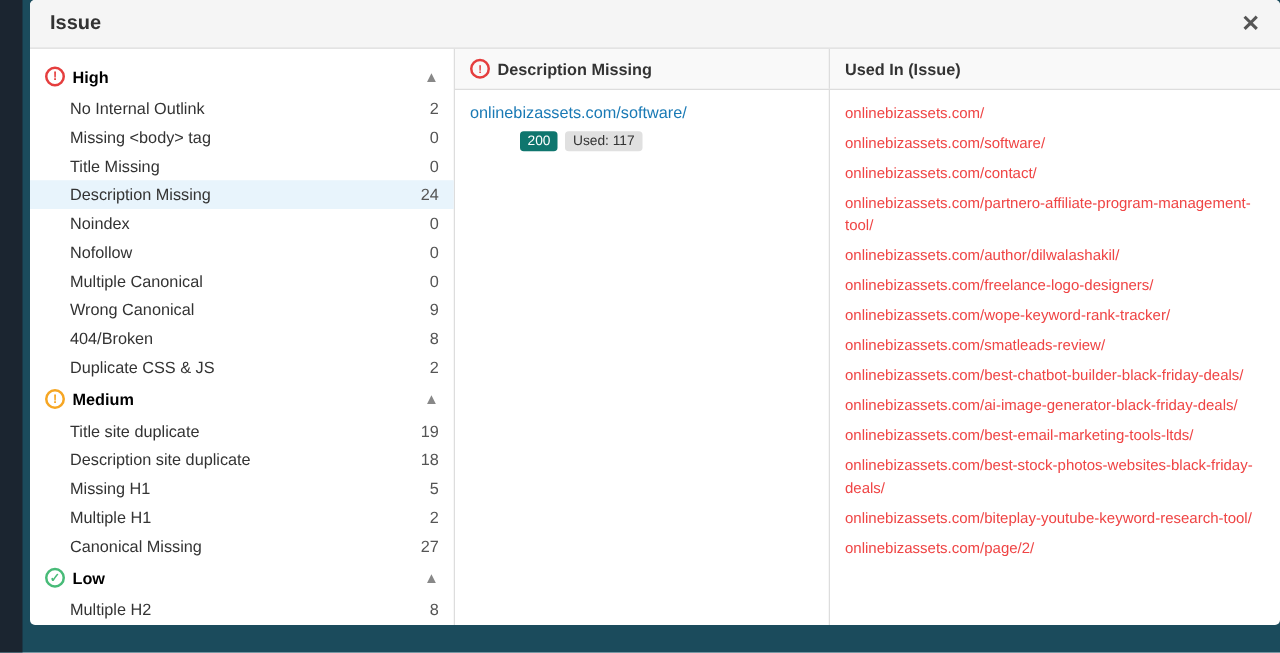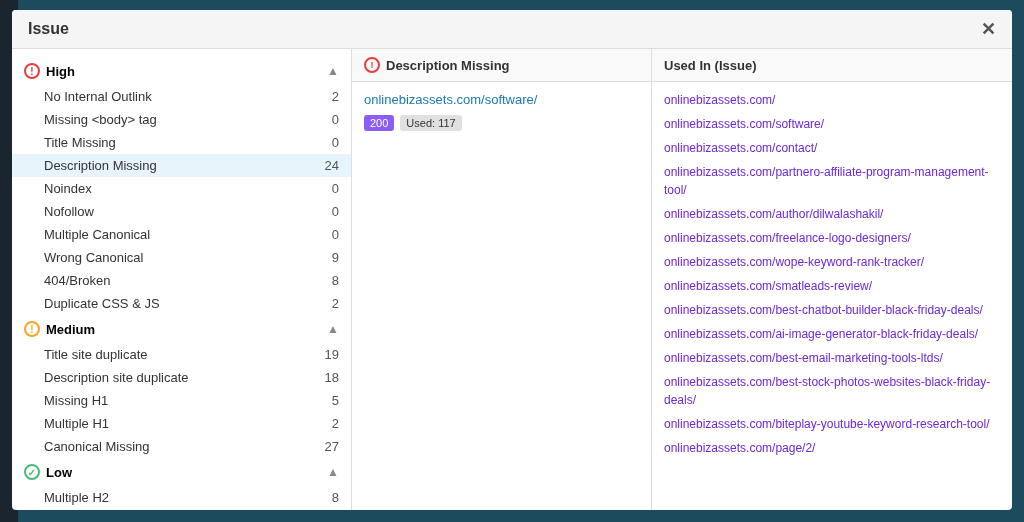--- a/index.html
+++ b/index.html
@@ -14,22 +14,21 @@
       align-items: center;
       justify-content: center;
     }
 
     .modal-overlay {
       position: absolute;
       top: 0; left: 0; right: 0; bottom: 0;
       background: rgba(0,0,0,0.4);
       display: flex;
       align-items: flex-start;
-      justify-content: center;
-      padding-top: 10px;
+      justify-content: flex-end;
     }
 
     .modal {
       background: #fff;
       width: 1000px;
       max-height: 500px;
       border-radius: 4px;
       display: flex;
       flex-direction: column;
       overflow: hidden;
@@ -186,44 +185,45 @@
       margin-bottom: 8px;
     }
 
     .badges {
       display: flex;
       gap: 6px;
       align-items: center;
     }
 
     .badge {
-      background: #8b5cf6;
+      background: #0f766e;
       color: #fff;
       border-radius: 3px;
       padding: 2px 6px;
       font-size: 11px;
+      margin-left: 40px;
     }
 
     .badge-used {
       background: #e0e0e0;
       color: #333;
       border-radius: 3px;
       padding: 2px 6px;
       font-size: 11px;
     }
 
     .used-in-section {
       flex: 1;
       padding: 6px 0;
       overflow-y: auto;
     }
 
     .used-in-link {
       display: block;
-      color: #6d28d9;
+      color: #ef4444;
       text-decoration: none;
       padding: 3px 12px;
       font-size: 12px;
       line-height: 1.5;
     }
 
     
     .right-content::-webkit-scrollbar,
     .used-in-section::-webkit-scrollbar,
     .left-panel::-webkit-scrollbar {

